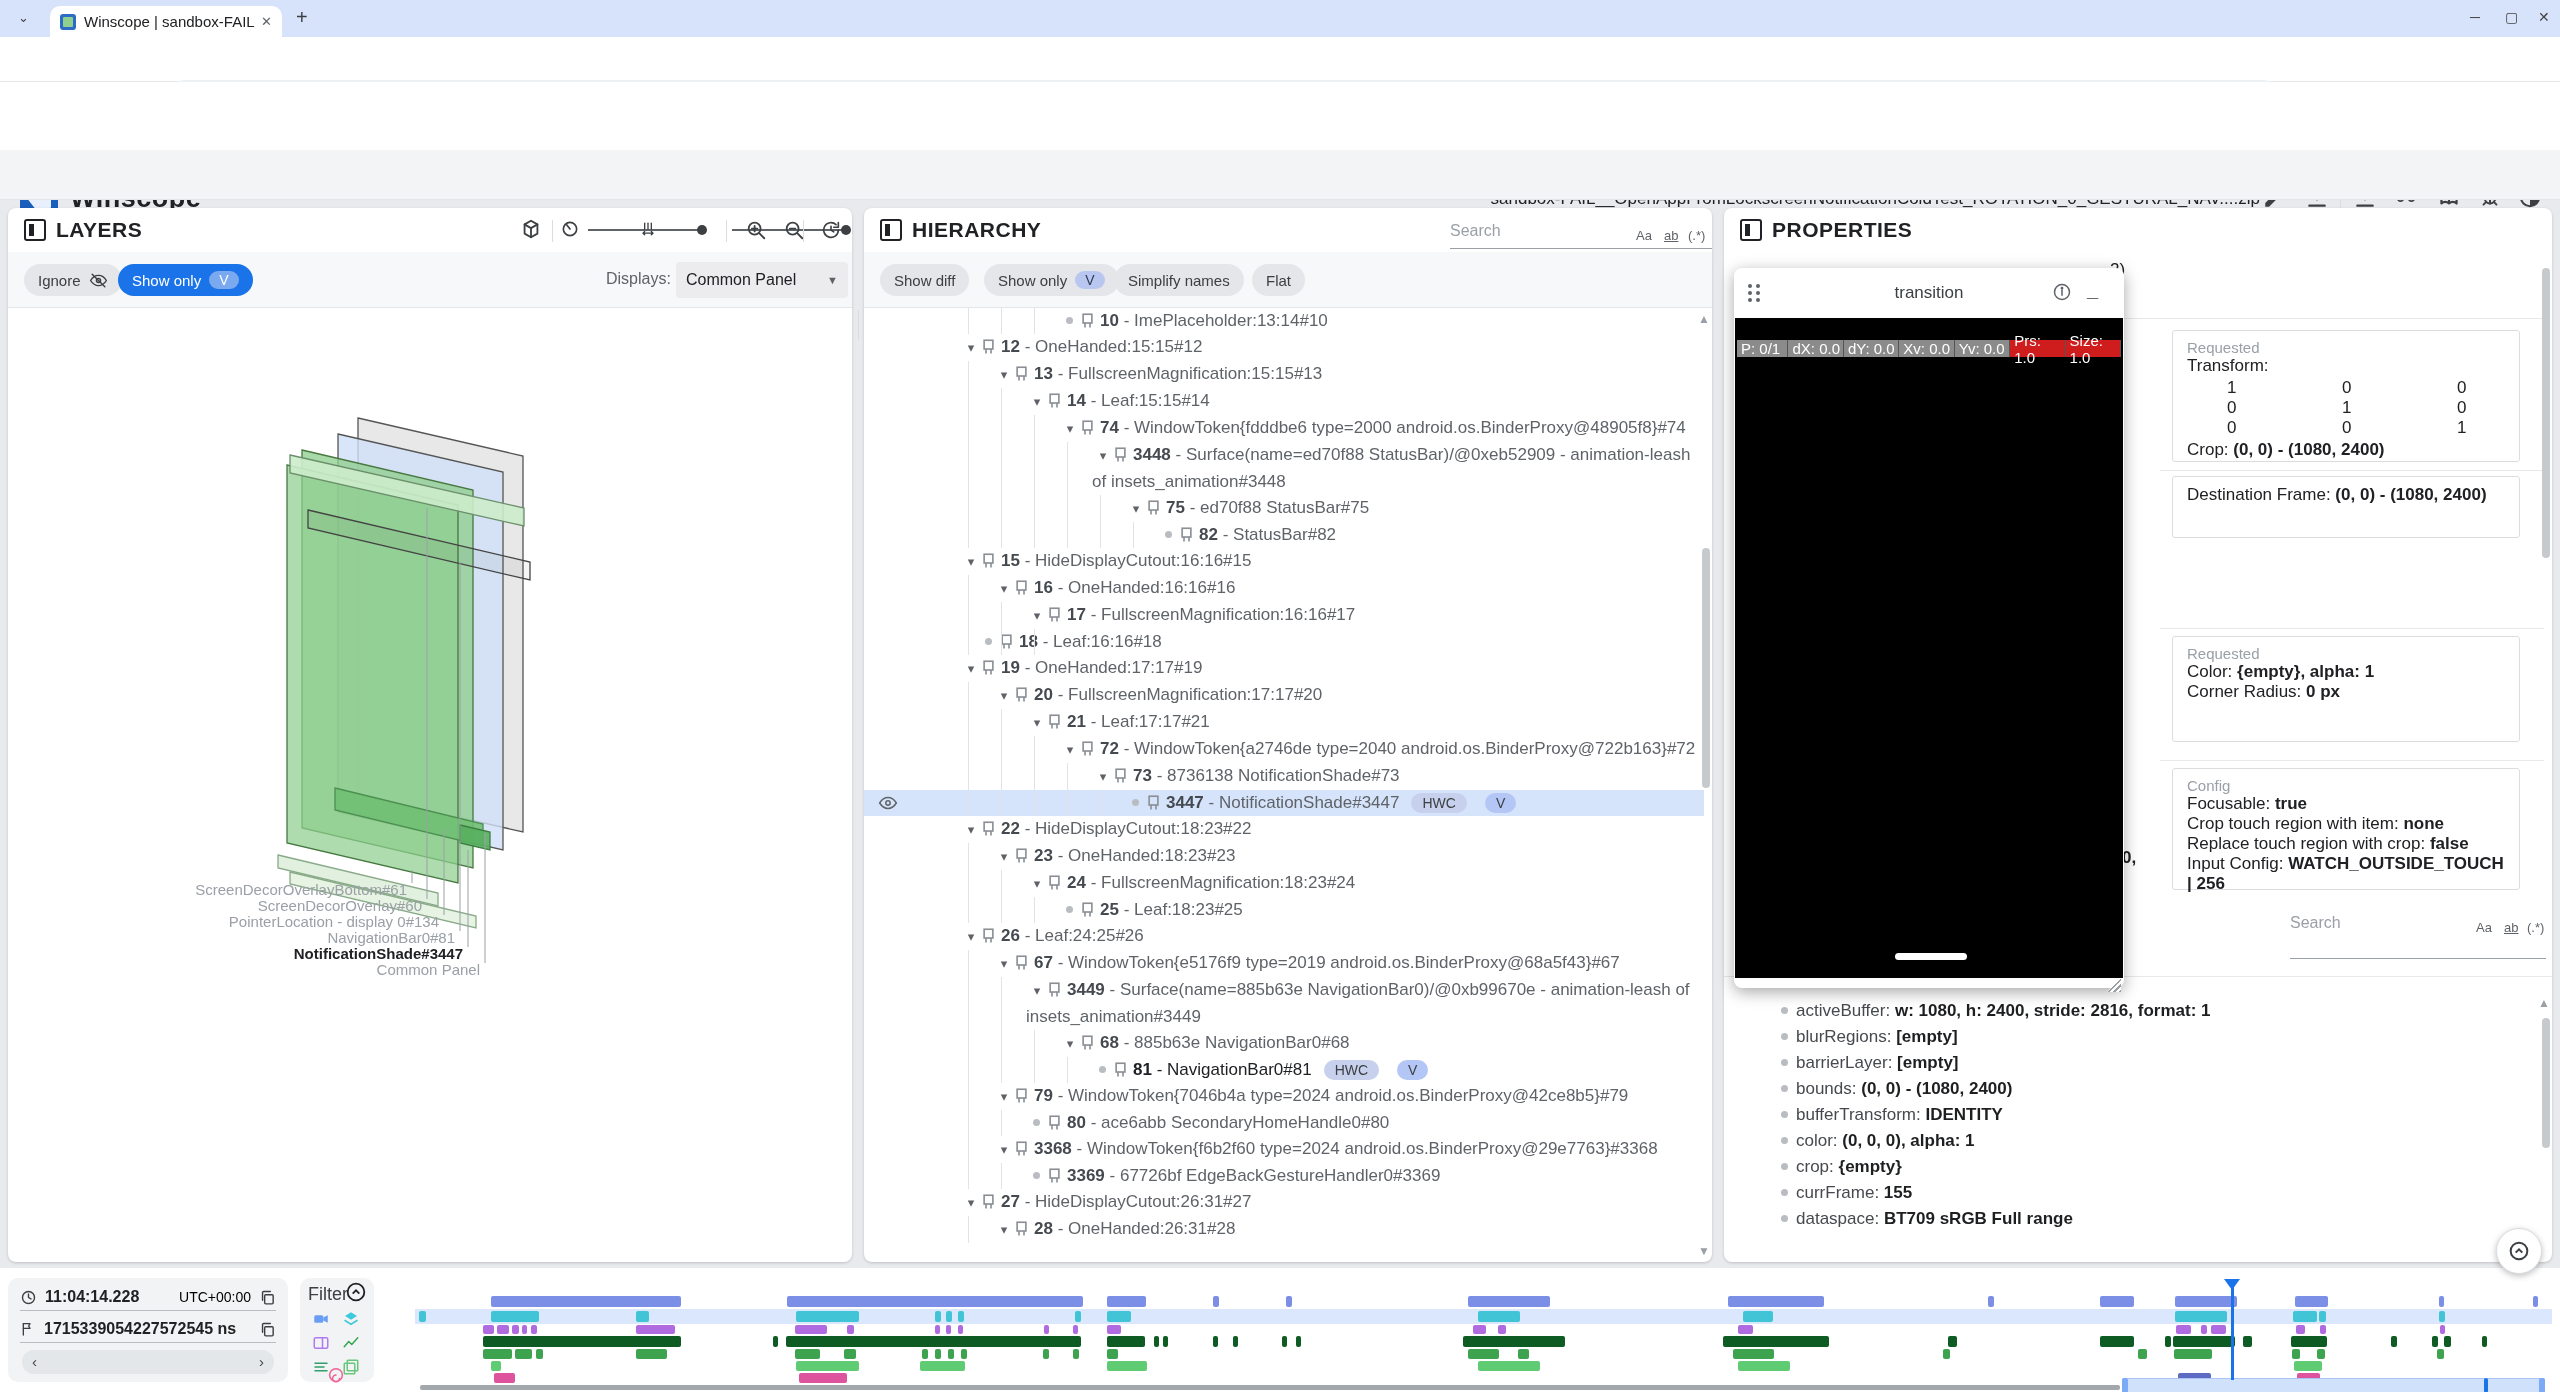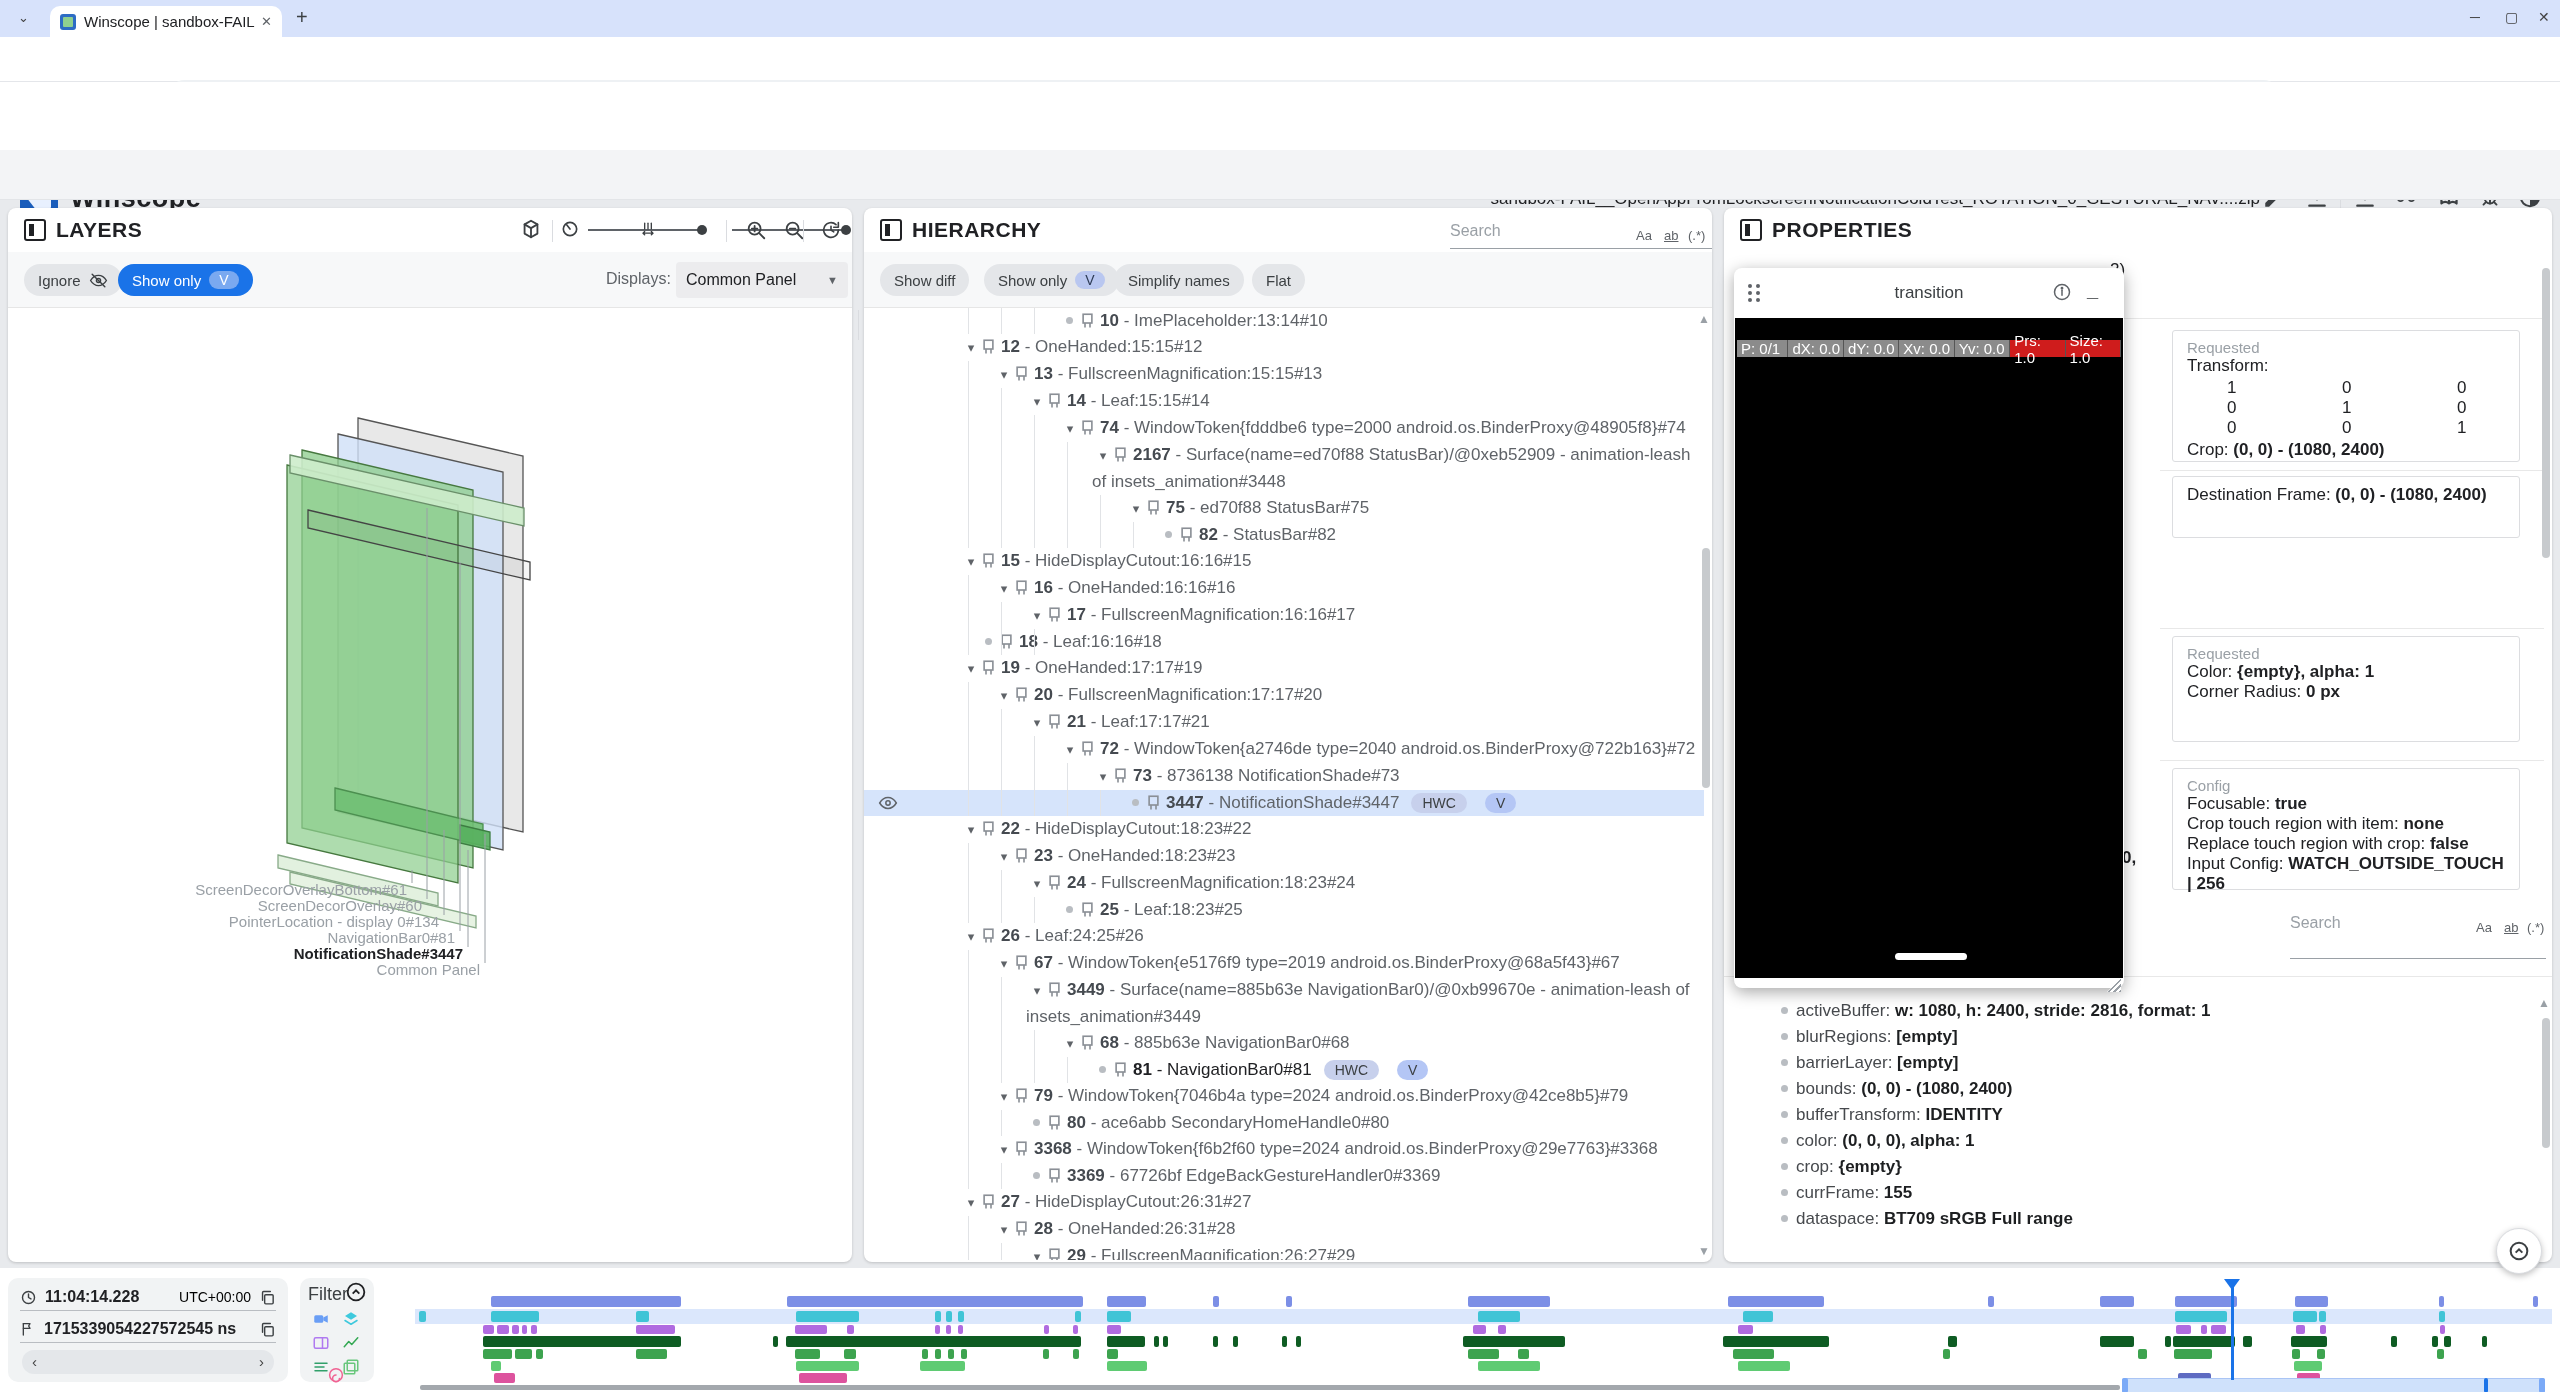--- a/index.html
+++ b/index.html
@@ -475,21 +475,21 @@
         </svg><span class="num">14</span> <span class="lbl">- Leaf:15:15#14</span></div>
       <div class="trow" style="padding-left:195px"><span class="guide" style="left:104px"></span><span class="guide" style="left:137px"></span><span class="guide" style="left:170px"></span><span class="marker">▾</span><svg class="flagic" width="13" height="15" viewBox="0 0 10 12" fill="none" stroke="#8a8f96" stroke-width="1.3">
           <rect x="1.5" y="1" width="7" height="7"></rect>
           <line x1="3" y1="8" x2="3" y2="11.5"></line>
           <line x1="7" y1="8" x2="7" y2="11.5"></line>
         </svg><span class="num">74</span> <span class="lbl">- WindowToken{fdddbe6 type=2000 android.os.BinderProxy@48905f8}#74</span></div>
       <div class="trow wrap2" style="padding-left:228px"><span class="guide" style="left:104px"></span><span class="guide" style="left:137px"></span><span class="guide" style="left:170px"></span><span class="guide" style="left:203px"></span><span class="marker">▾</span><svg class="flagic" width="13" height="15" viewBox="0 0 10 12" fill="none" stroke="#8a8f96" stroke-width="1.3">
           <rect x="1.5" y="1" width="7" height="7"></rect>
           <line x1="3" y1="8" x2="3" y2="11.5"></line>
           <line x1="7" y1="8" x2="7" y2="11.5"></line>
-        </svg><span class="num">2167</span> <span class="lbl">- Surface(name=ed70f88 StatusBar)/@0xeb52909 - animation-leash of insets_animation#3448</span></div>
+        </svg><span class="num">3448</span> <span class="lbl">- Surface(name=ed70f88 StatusBar)/@0xeb52909 - animation-leash of insets_animation#3448</span></div>
       <div class="trow" style="padding-left:261px"><span class="guide" style="left:104px"></span><span class="guide" style="left:137px"></span><span class="guide" style="left:170px"></span><span class="guide" style="left:203px"></span><span class="guide" style="left:236px"></span><span class="marker">▾</span><svg class="flagic" width="13" height="15" viewBox="0 0 10 12" fill="none" stroke="#8a8f96" stroke-width="1.3">
           <rect x="1.5" y="1" width="7" height="7"></rect>
           <line x1="3" y1="8" x2="3" y2="11.5"></line>
           <line x1="7" y1="8" x2="7" y2="11.5"></line>
         </svg><span class="num">75</span> <span class="lbl">- ed70f88 StatusBar#75</span></div>
       <div class="trow" style="padding-left:294px"><span class="guide" style="left:104px"></span><span class="guide" style="left:137px"></span><span class="guide" style="left:170px"></span><span class="guide" style="left:203px"></span><span class="guide" style="left:236px"></span><span class="guide" style="left:269px"></span><span class="dotm"></span><svg class="flagic" width="13" height="15" viewBox="0 0 10 12" fill="none" stroke="#8a8f96" stroke-width="1.3">
           <rect x="1.5" y="1" width="7" height="7"></rect>
           <line x1="3" y1="8" x2="3" y2="11.5"></line>
           <line x1="7" y1="8" x2="7" y2="11.5"></line>
         </svg><span class="num">82</span> <span class="lbl">- StatusBar#82</span></div>
@@ -616,25 +616,20 @@
       <div class="trow" style="padding-left:96px"><span class="marker">▾</span><svg class="flagic" width="13" height="15" viewBox="0 0 10 12" fill="none" stroke="#8a8f96" stroke-width="1.3">
           <rect x="1.5" y="1" width="7" height="7"></rect>
           <line x1="3" y1="8" x2="3" y2="11.5"></line>
           <line x1="7" y1="8" x2="7" y2="11.5"></line>
         </svg><span class="num">27</span> <span class="lbl">- HideDisplayCutout:26:31#27</span></div>
       <div class="trow" style="padding-left:129px"><span class="guide" style="left:104px"></span><span class="marker">▾</span><svg class="flagic" width="13" height="15" viewBox="0 0 10 12" fill="none" stroke="#8a8f96" stroke-width="1.3">
           <rect x="1.5" y="1" width="7" height="7"></rect>
           <line x1="3" y1="8" x2="3" y2="11.5"></line>
           <line x1="7" y1="8" x2="7" y2="11.5"></line>
         </svg><span class="num">28</span> <span class="lbl">- OneHanded:26:31#28</span></div>
-      <div class="trow" style="padding-left:162px"><span class="guide" style="left:104px"></span><span class="guide" style="left:137px"></span><span class="marker">▾</span><svg class="flagic" width="13" height="15" viewBox="0 0 10 12" fill="none" stroke="#8a8f96" stroke-width="1.3">
-          <rect x="1.5" y="1" width="7" height="7"></rect>
-          <line x1="3" y1="8" x2="3" y2="11.5"></line>
-          <line x1="7" y1="8" x2="7" y2="11.5"></line>
-        </svg><span class="num">29</span> <span class="lbl">- FullscreenMagnification:26:27#29</span></div>
     </div>
   <span class="scrollarr" style="right:2px;top:104px">▲</span>
   <div class="scrollthumb" style="right:2px;top:340px;height:240px"></div>
   <span class="scrollarr" style="right:2px;bottom:4px">▼</span>
 </div>
 
 <div id="propPanel" class="panel">
   <div class="phead">
     <span class="collapseic"></span>
     <span class="ptitle">PROPERTIES</span>

